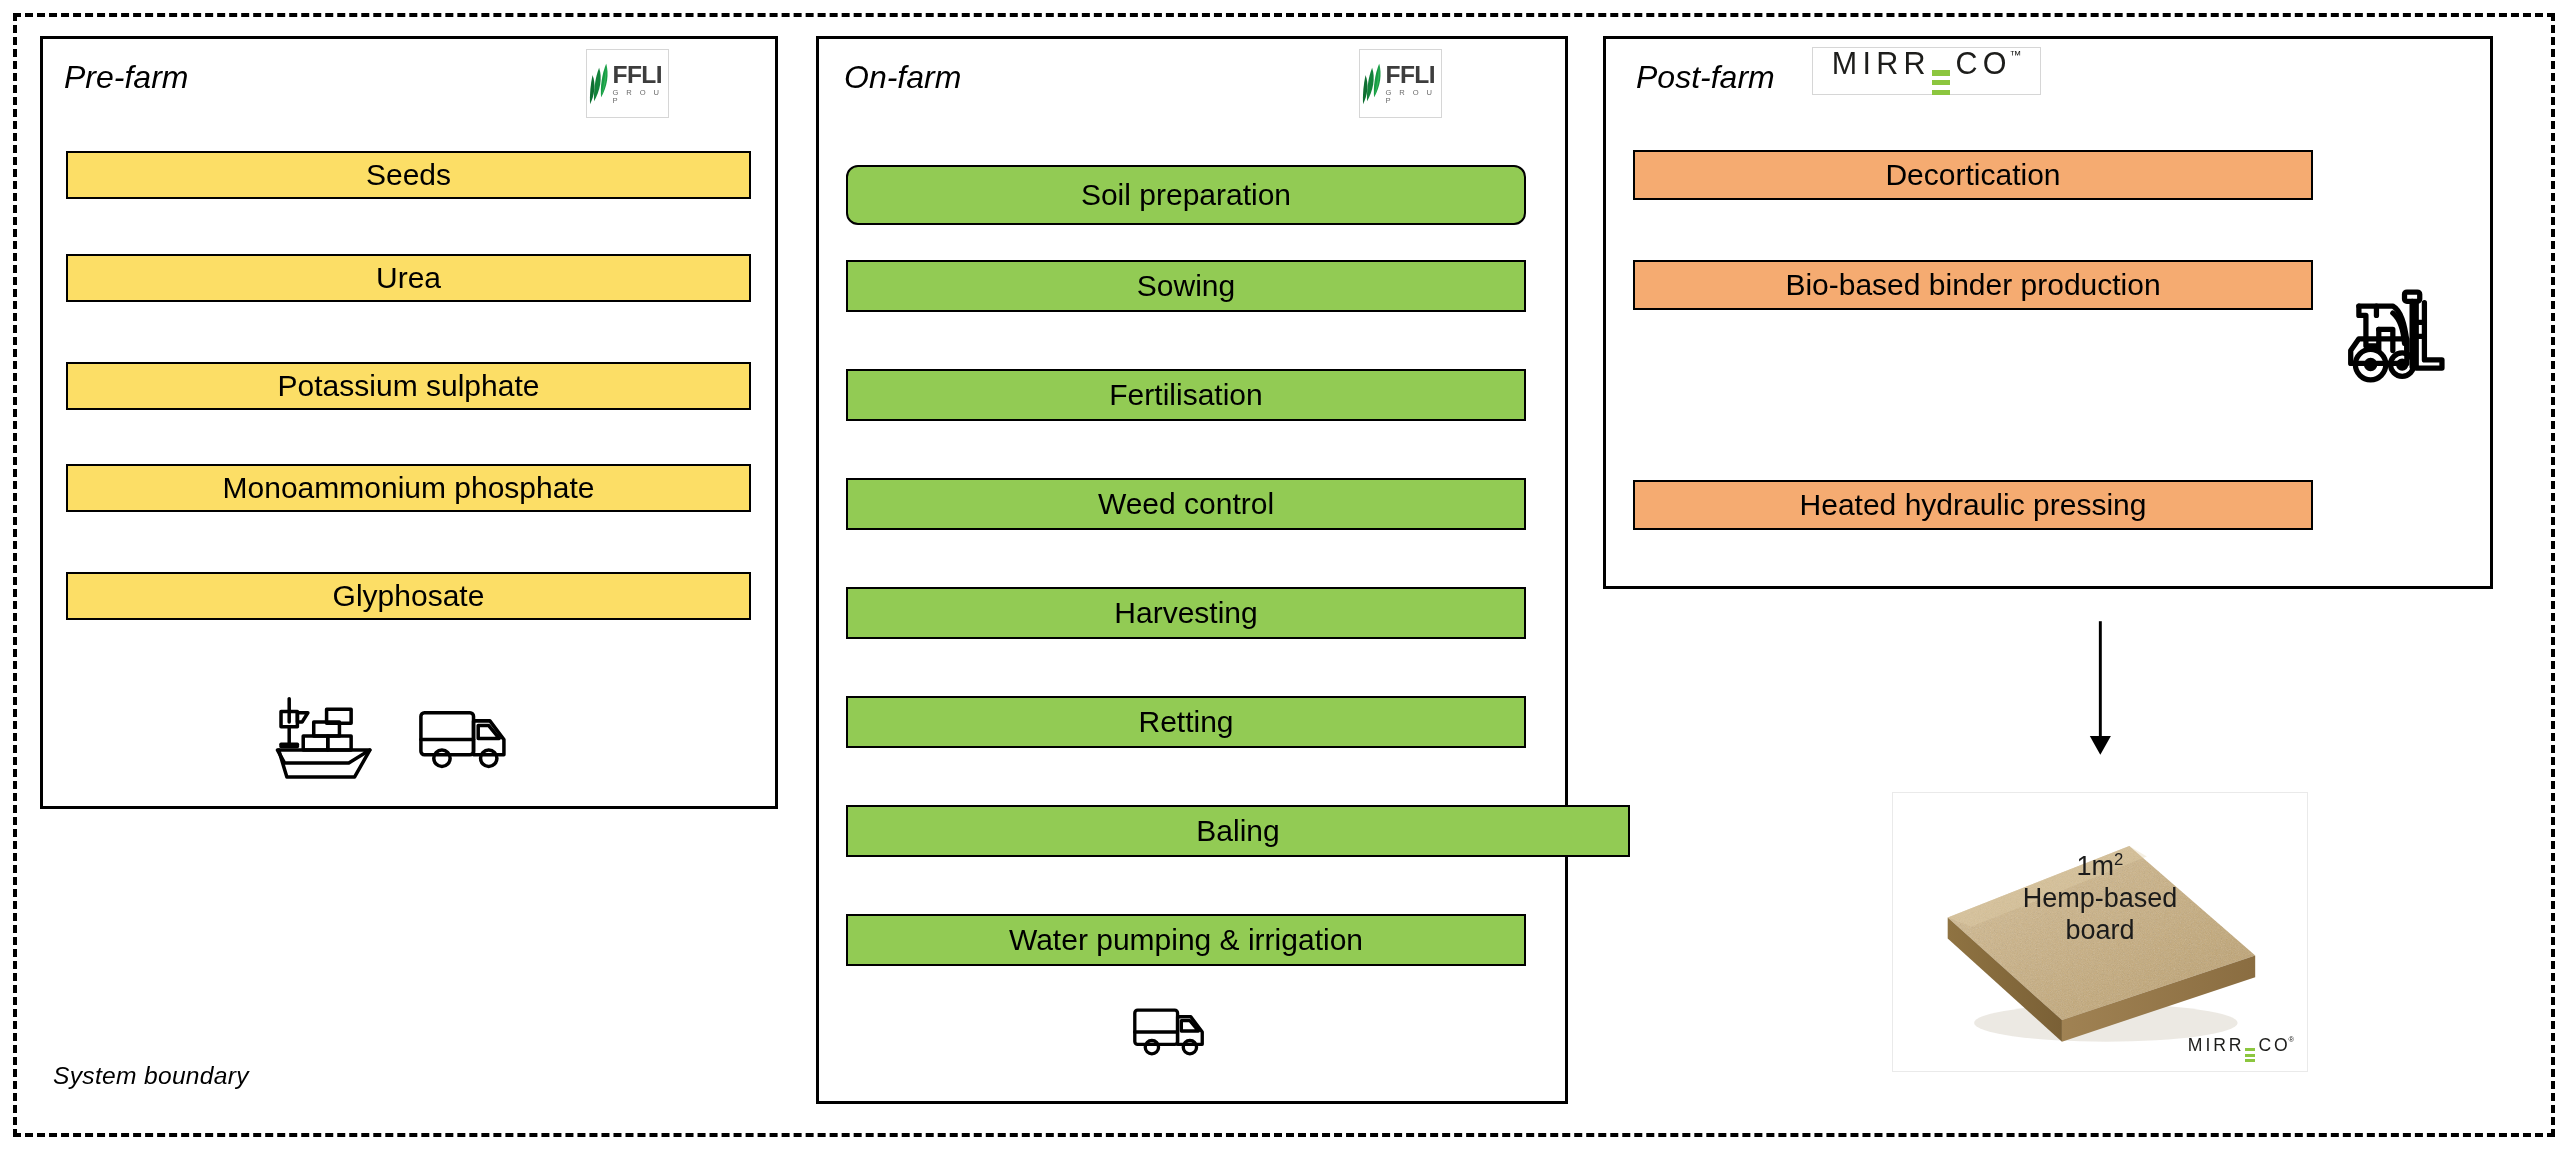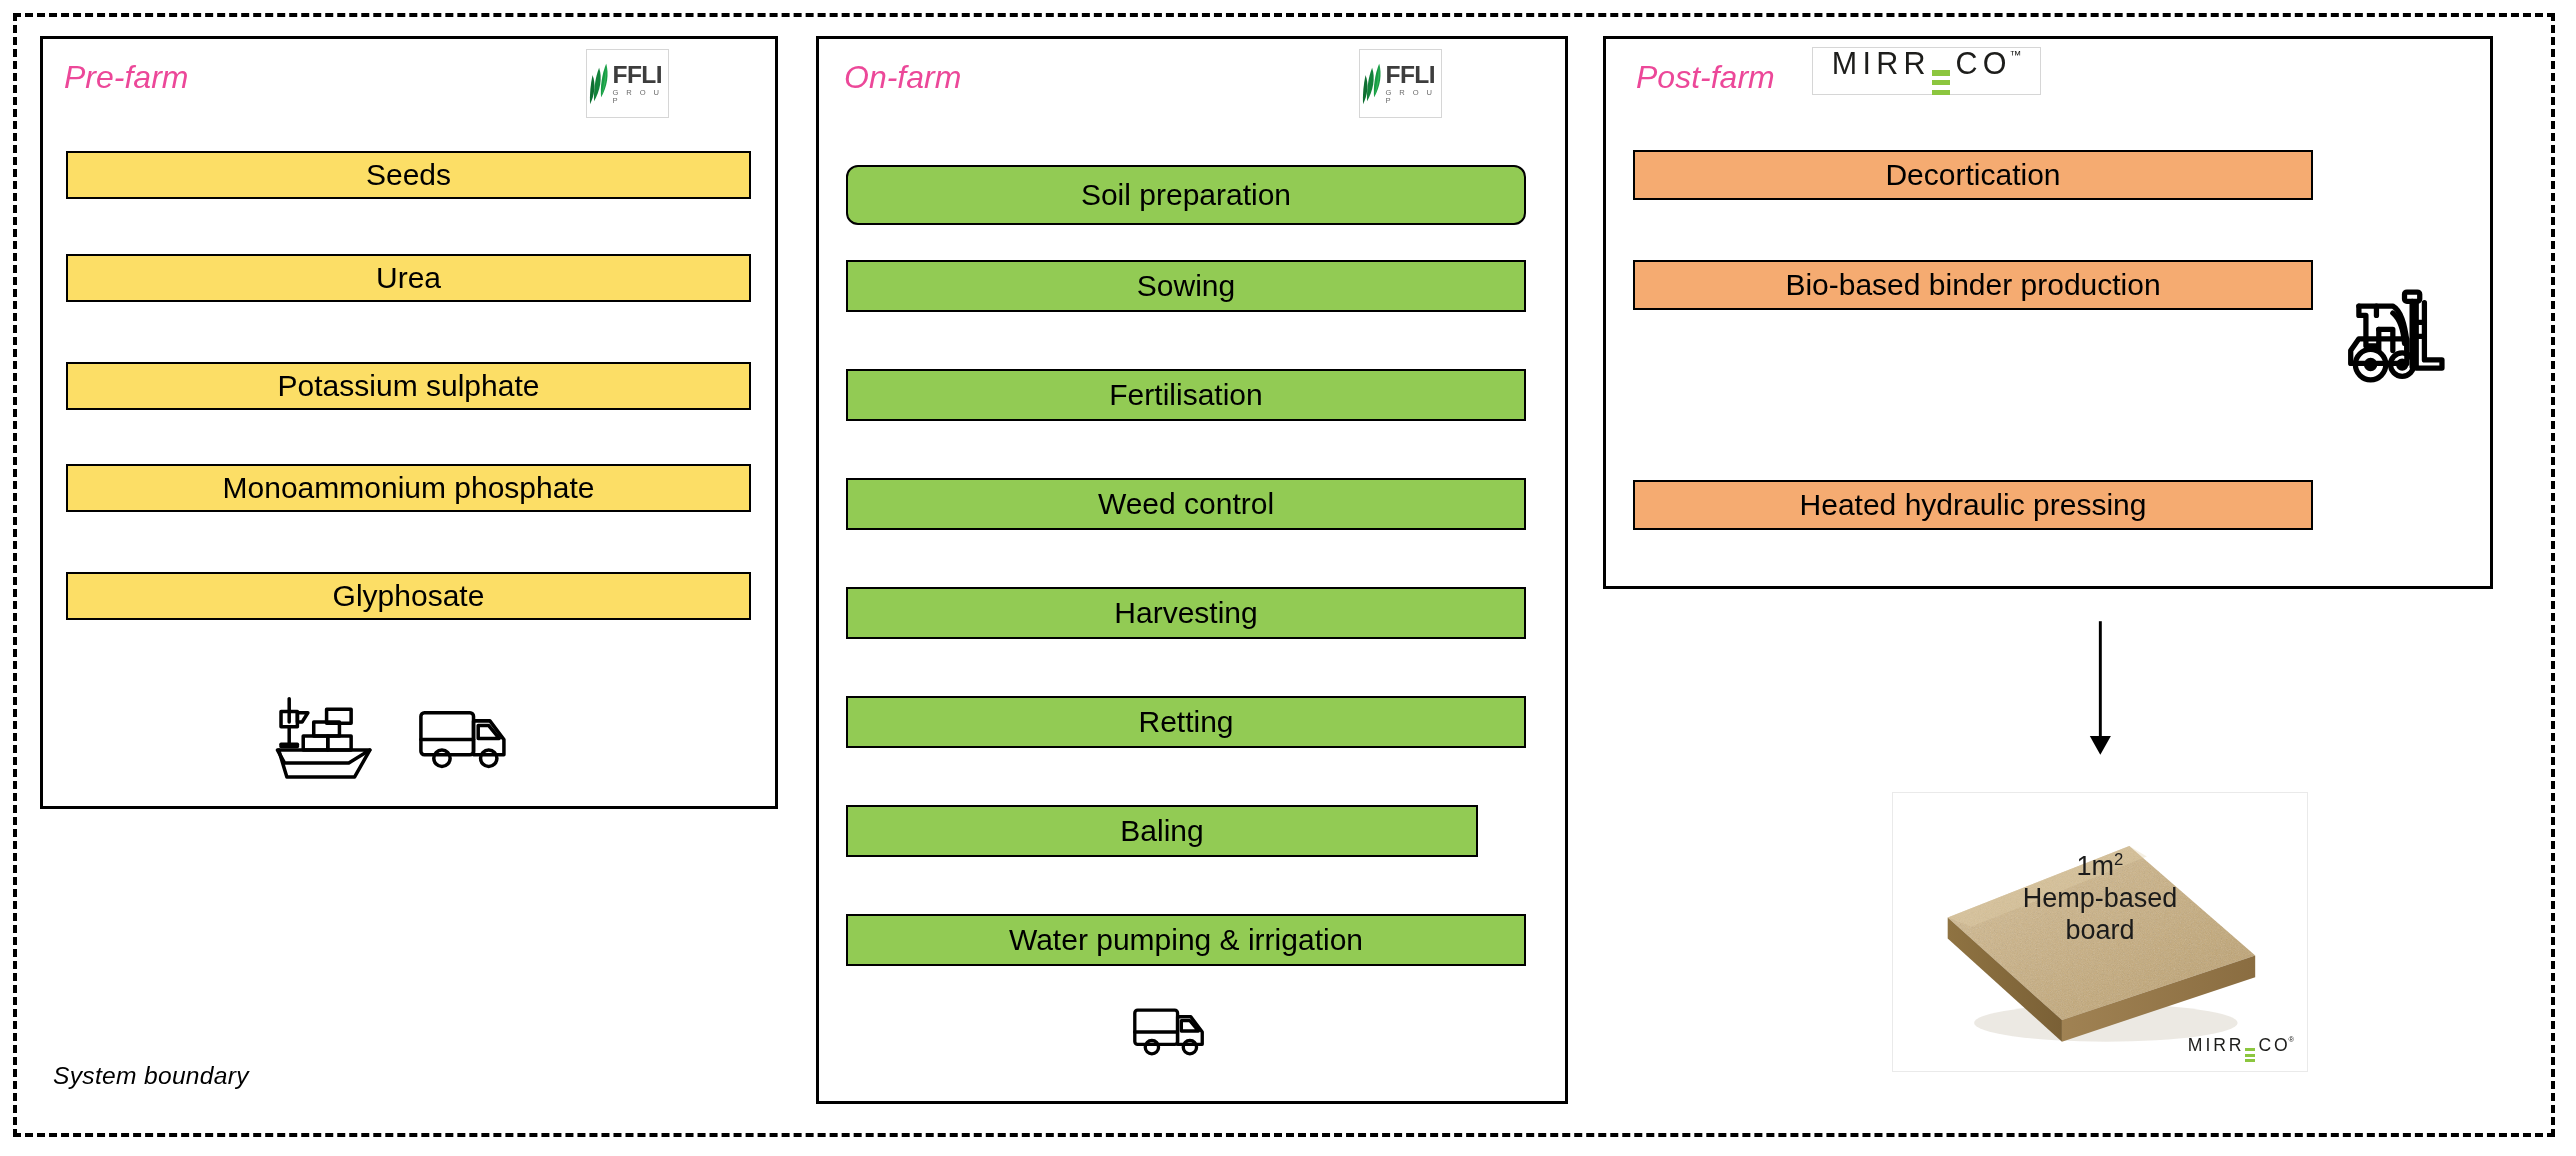--- a/index.html
+++ b/index.html
@@ -47,21 +47,21 @@
     box-sizing: border-box;
   }
   #panel-pre-farm  { left: 40px;   top: 36px; width: 738px; height: 773px; }
   #panel-on-farm   { left: 816px; top: 36px; width: 752px; height: 1068px; }
   #panel-post-farm { left: 1603px; top: 36px; width: 890px; height: 553px; }
 
   .panel-title {
     position: absolute;
     font-size: 32px;
     font-style: italic;
-    color: #ec4899;
+    color: #000000;
     white-space: nowrap;
   }
   #title-pre-farm  { left: 64px;  top: 59px; }
   #title-on-farm   { left: 844px; top: 59px; }
   #title-post-farm { left: 1636px; top: 59px; }
 
   
   .logo-box {
     position: absolute;
     background: #ffffff;
@@ -284,21 +284,21 @@
       </div>
     </div>
   </div>
 
   <div class="proc-box proc-green" style="left:846px; top:165px; width:680px; height:60px;border-radius:12px;">Soil preparation</div>
   <div class="proc-box proc-green" style="left:846px; top:260px; width:680px; height:52px;">Sowing</div>
   <div class="proc-box proc-green" style="left:846px; top:369px; width:680px; height:52px;">Fertilisation</div>
   <div class="proc-box proc-green" style="left:846px; top:478px; width:680px; height:52px;">Weed control</div>
   <div class="proc-box proc-green" style="left:846px; top:587px; width:680px; height:52px;">Harvesting</div>
   <div class="proc-box proc-green" style="left:846px; top:696px; width:680px; height:52px;">Retting</div>
-  <div class="proc-box proc-green" style="left:846px; top:805px; width:632px; height:52px;">Baling</div>
+  <div class="proc-box proc-green" style="left:846px; top:805px; width:784px; height:52px;">Baling</div>
   <div class="proc-box proc-green" style="left:846px; top:914px; width:680px; height:52px;">Water pumping  &amp;  irrigation</div>
 
   <div class="icon-wrap" id="icon-truck-on">
     <svg width="76" height="63" viewBox="0 0 160 130" fill="none" stroke="#000" stroke-width="7" stroke-linejoin="round" stroke-linecap="round">
       <rect x="8" y="20" width="90" height="72" rx="6"></rect>
       <line x1="8" y1="66" x2="98" y2="66"></line>
       <path d="M98 34 L126 34 L150 66 L150 92 L98 92 Z"></path>
       <path d="M106 42 L124 42 L142 64 L106 64 Z"></path>
       <circle cx="44" cy="98" r="14"></circle>
       <circle cx="124" cy="98" r="14"></circle>

